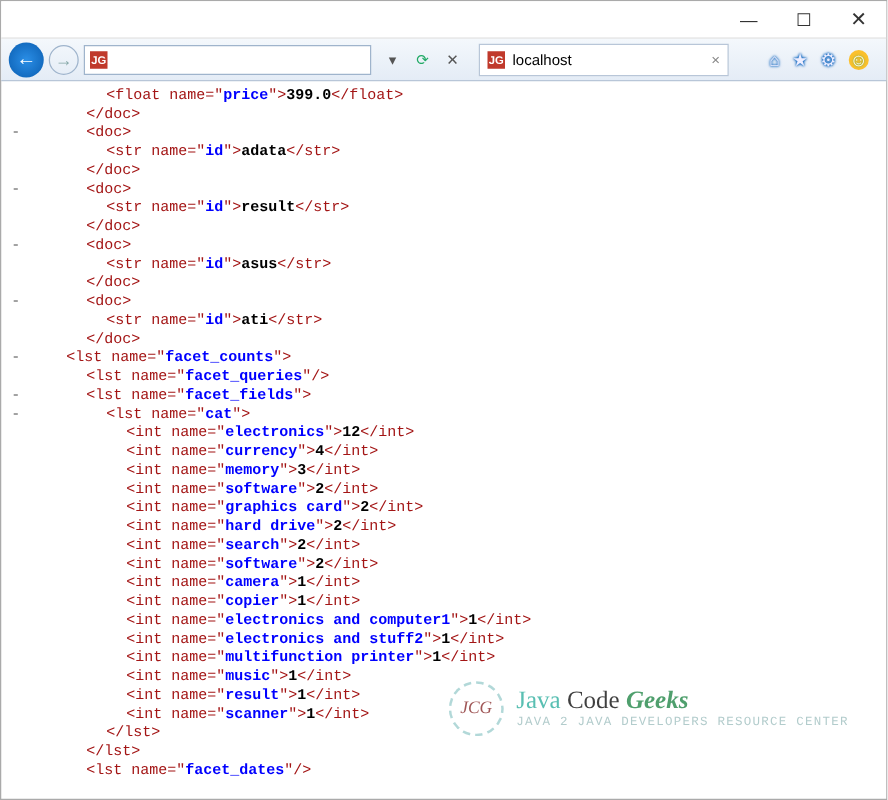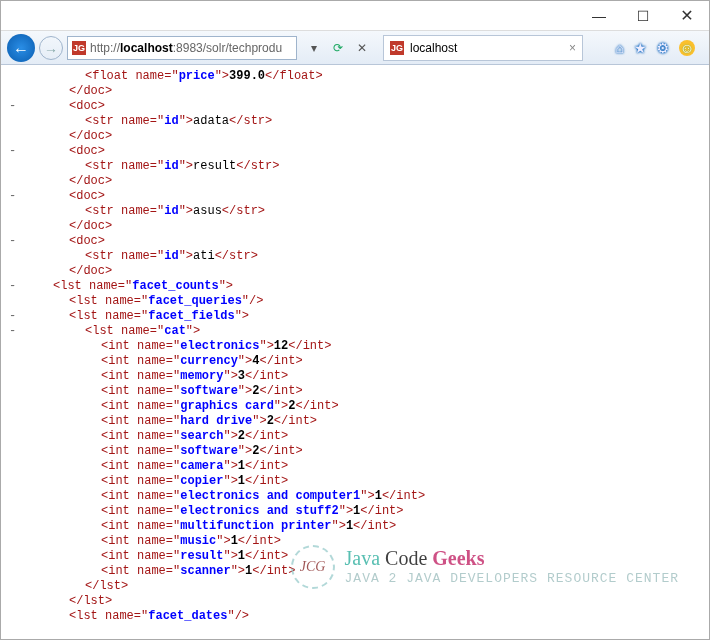--- a/index.html
+++ b/index.html
@@ -22,52 +22,49 @@
 .tab .favicon { width: 14px; height: 14px; background: #c0392b; color: #fff; font-size: 9px; display: flex; align-items: center; justify-content: center; font-weight: bold; }
 .tab .x { margin-left: auto; color: #888; cursor: pointer; }
 .right-icons { margin-left: auto; display: flex; gap: 10px; padding-right: 8px; }
 .right-icons span { color: #fff; font-size: 14px; cursor: pointer; text-shadow: 0 0 2px #2a6; }
 .right-icons .home, .right-icons .star, .right-icons .gear { color: #fff; filter: drop-shadow(0 0 1px #0a5db0); }
 .smile { width: 16px; height: 16px; border-radius: 50%; background: #fbc02d; display: flex; align-items: center; justify-content: center; font-size: 10px; }
 .content { flex: 1; overflow-y: scroll; padding: 4px 0 4px 20px; font-family: "Courier New", monospace; font-size: 12px; line-height: 1.25; position: relative; }
 .tag { color: #a31515; }
 .attr { color: #a31515; }
 .attrval { color: #0000ff; font-weight: bold; text-align: center; }
-.txt { color: #000; font-weight: normal; }
+.txt { color: #000; font-weight: bold; }
 .num { color: #000; font-weight: bold; }
 .marker { color: #666; position: absolute; left: -12px; }
 .line { position: relative; white-space: pre; }.i2{padding-left:32px}.i3{padding-left:48px}.i4{padding-left:64px}.i5{padding-left:80px}
 .watermark { position: absolute; right: 30px; bottom: 50px; opacity: 0.75; display: flex; align-items: center; gap: 10px; pointer-events: none; }
 .watermark .logo { width: 44px; height: 44px; border: 2px dashed #9cc; border-radius: 50%; display: flex; align-items: center; justify-content: center; color: #7f1d1d; font-style: italic; font-family: Georgia, serif; font-size: 14px; }
 .watermark .txtblk .t1 { font-family: Georgia, serif; font-size: 20px; }
-.watermark .t1 .j { color: #2a9; } .watermark .t1 .c { color: #000000; } .watermark .t1 .g { color: #be185d; font-weight: bold; }
-.watermark .t2 { font-size: 13px; color: #9bb; letter-spacing: 1px; }
+.watermark .t1 .j { color: #2a9; } .watermark .t1 .c { color: #000000; } .watermark .t1 .g { color: #15803d; font-weight: bold; font-style: italic; }
+.watermark .t2 { font-size: 10px; color: #9bb; letter-spacing: 1px; }
 ::-webkit-scrollbar { width: 16px; }
 ::-webkit-scrollbar-track { background: #eef; }
 ::-webkit-scrollbar-thumb { background: #c4c4c4; border: 1px solid #aaa; }
 </style>
 </head>
 <body>
 
 <div class="window">
 
   <div class="titlebar">
     <div class="win-btn">—</div>
     <div class="win-btn">☐</div>
     <div class="win-btn close">✕</div>
   </div>
 
   <div class="navbar">
     <div class="nav-back">←</div>
     <div class="nav-fwd">→</div>
     <div class="addrbar">
       <div class="favicon">JG</div>
-      <div class="url">
-        <span class="path">http://</span><span class="host">localhost</span><span class="path">:8983/solr/techprodu</span>
-      </div>
     </div>
     <div class="nav-icons">
       <span style="color:#555">▾</span>
       <span style="color:#2a6">⟳</span>
       <span style="color:#555">✕</span>
     </div>
     <div class="tab">
       <div class="favicon">JG</div>
       <span>localhost</span>
       <span class="x">×</span>

